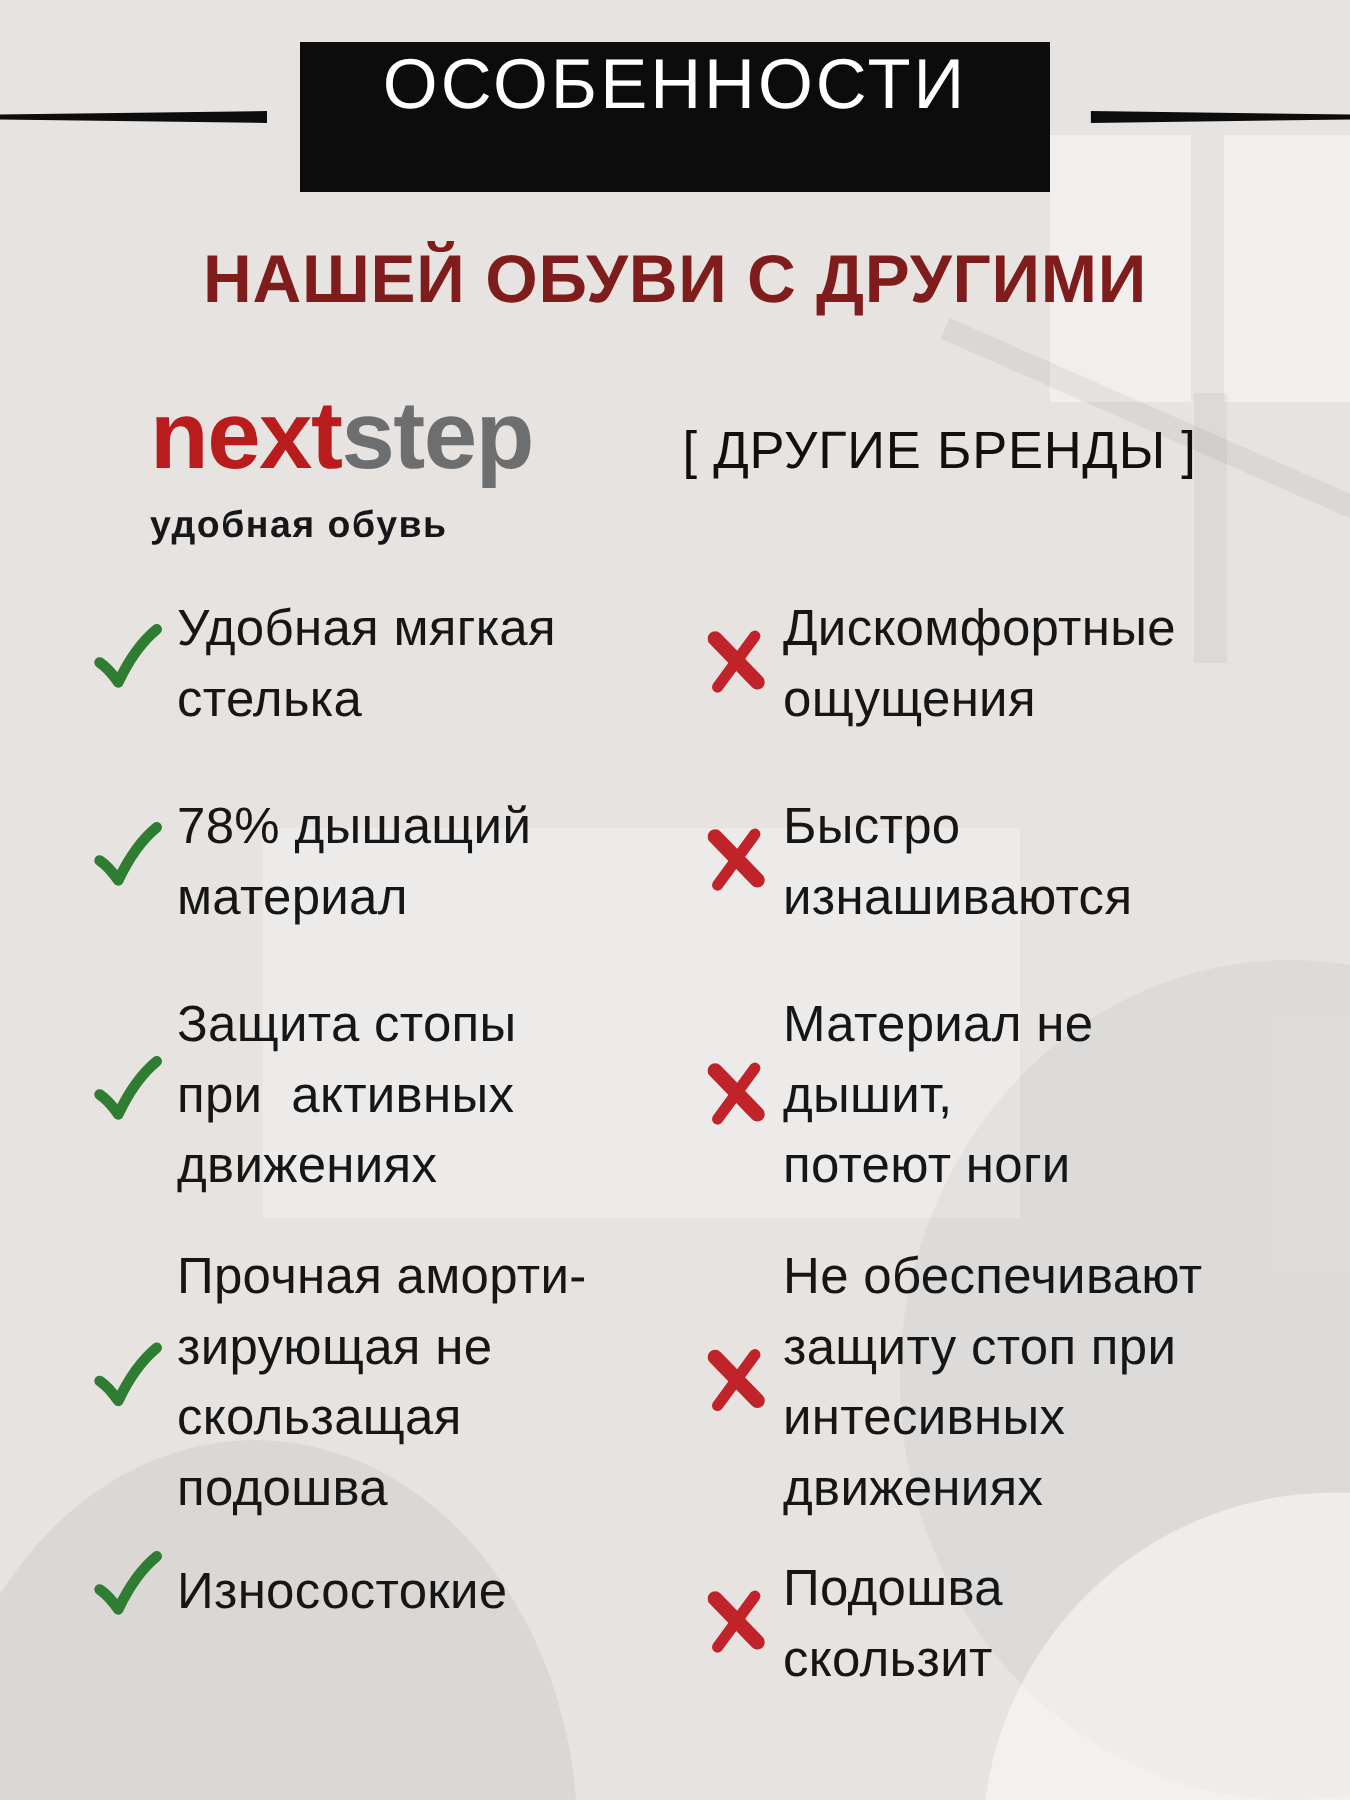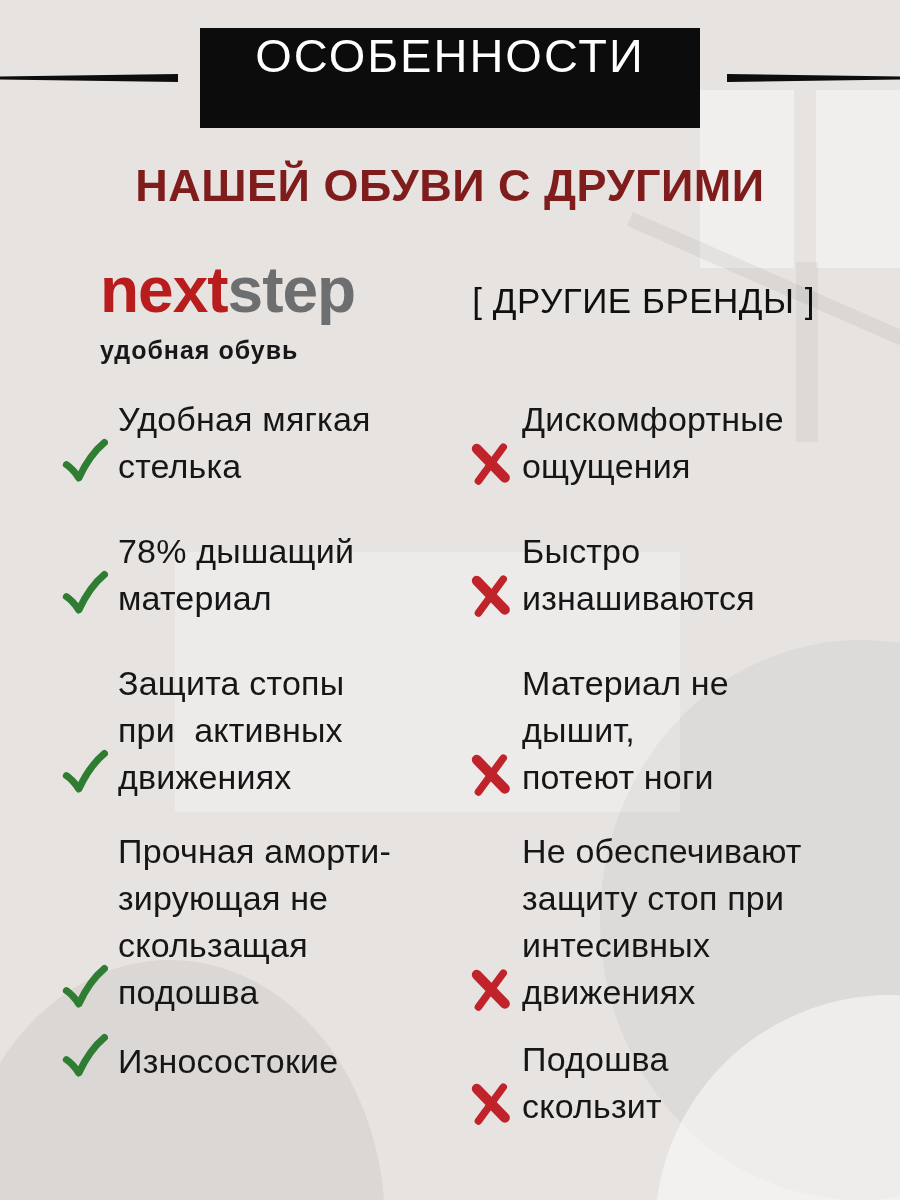--- a/index.html
+++ b/index.html
@@ -37,29 +37,29 @@
     color:#7f1d1d;font-size:45px;font-weight:700;letter-spacing:0.5px;
   }
 
   
   .brand{position:absolute;left:100px;top:258px;}
   .brand .logotype{font-size:64px;font-weight:700;letter-spacing:-1px;line-height:1;}
   .brand .logo-next{color:#b91c1c;margin-top:47px;}
   .brand .logo-step{color:#6d6e70;}
   .brand .tagline{margin-top:14px;font-size:25px;font-weight:700;color:#17171a;letter-spacing:1px;}
   .competitor{
-    position:absolute;left:455px;top:281px;width:360px;text-align:right;
+    position:absolute;left:455px;top:281px;width:360px;text-align:left;
     font-size:35px;color:#101010;font-weight:400;letter-spacing:0.5px;
   }
 
   
   .row{position:absolute;left:0;width:100%;}
   .row.r1{top:396px;} .row.r2{top:528px;} .row.r3{top:660px;}
   .row.r4{top:828px;} .row.r5{top:1036px;}
-  .cell{position:absolute;display:flex;align-items:flex-end;gap:10px;}
+  .cell{position:absolute;display:flex;align-items:center;gap:10px;}
   .cell.ours{left:62px;width:400px;}
   .cell.others{left:468px;width:425px;}
   .cell .icon{flex:0 0 auto;margin-top:-3px;}
   .cell .txt{
     font-size:34px;line-height:47px;letter-spacing:0.2px;
     white-space:pre-wrap;color:#161616;
   }
 </style>
 </head>
 <body>

